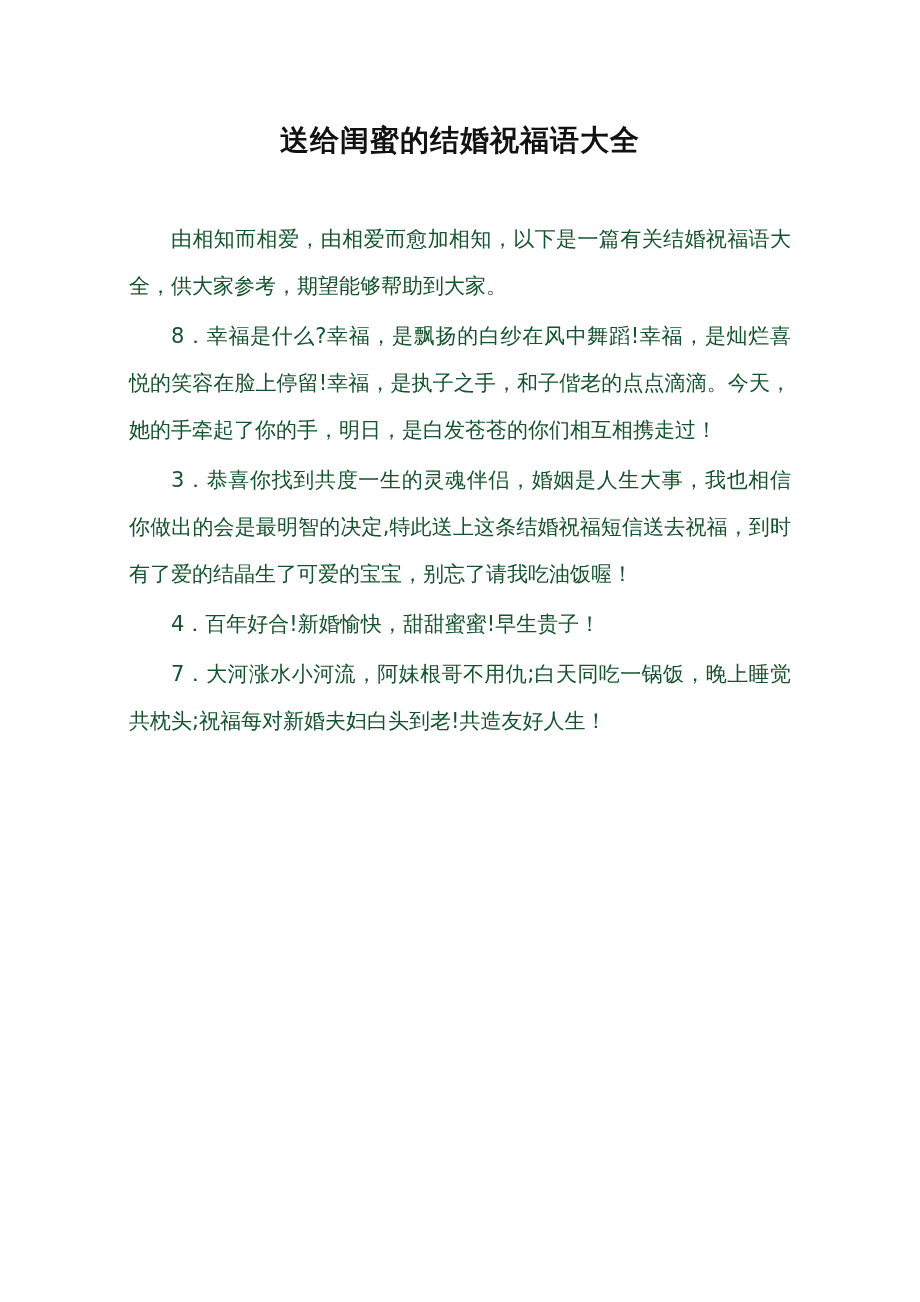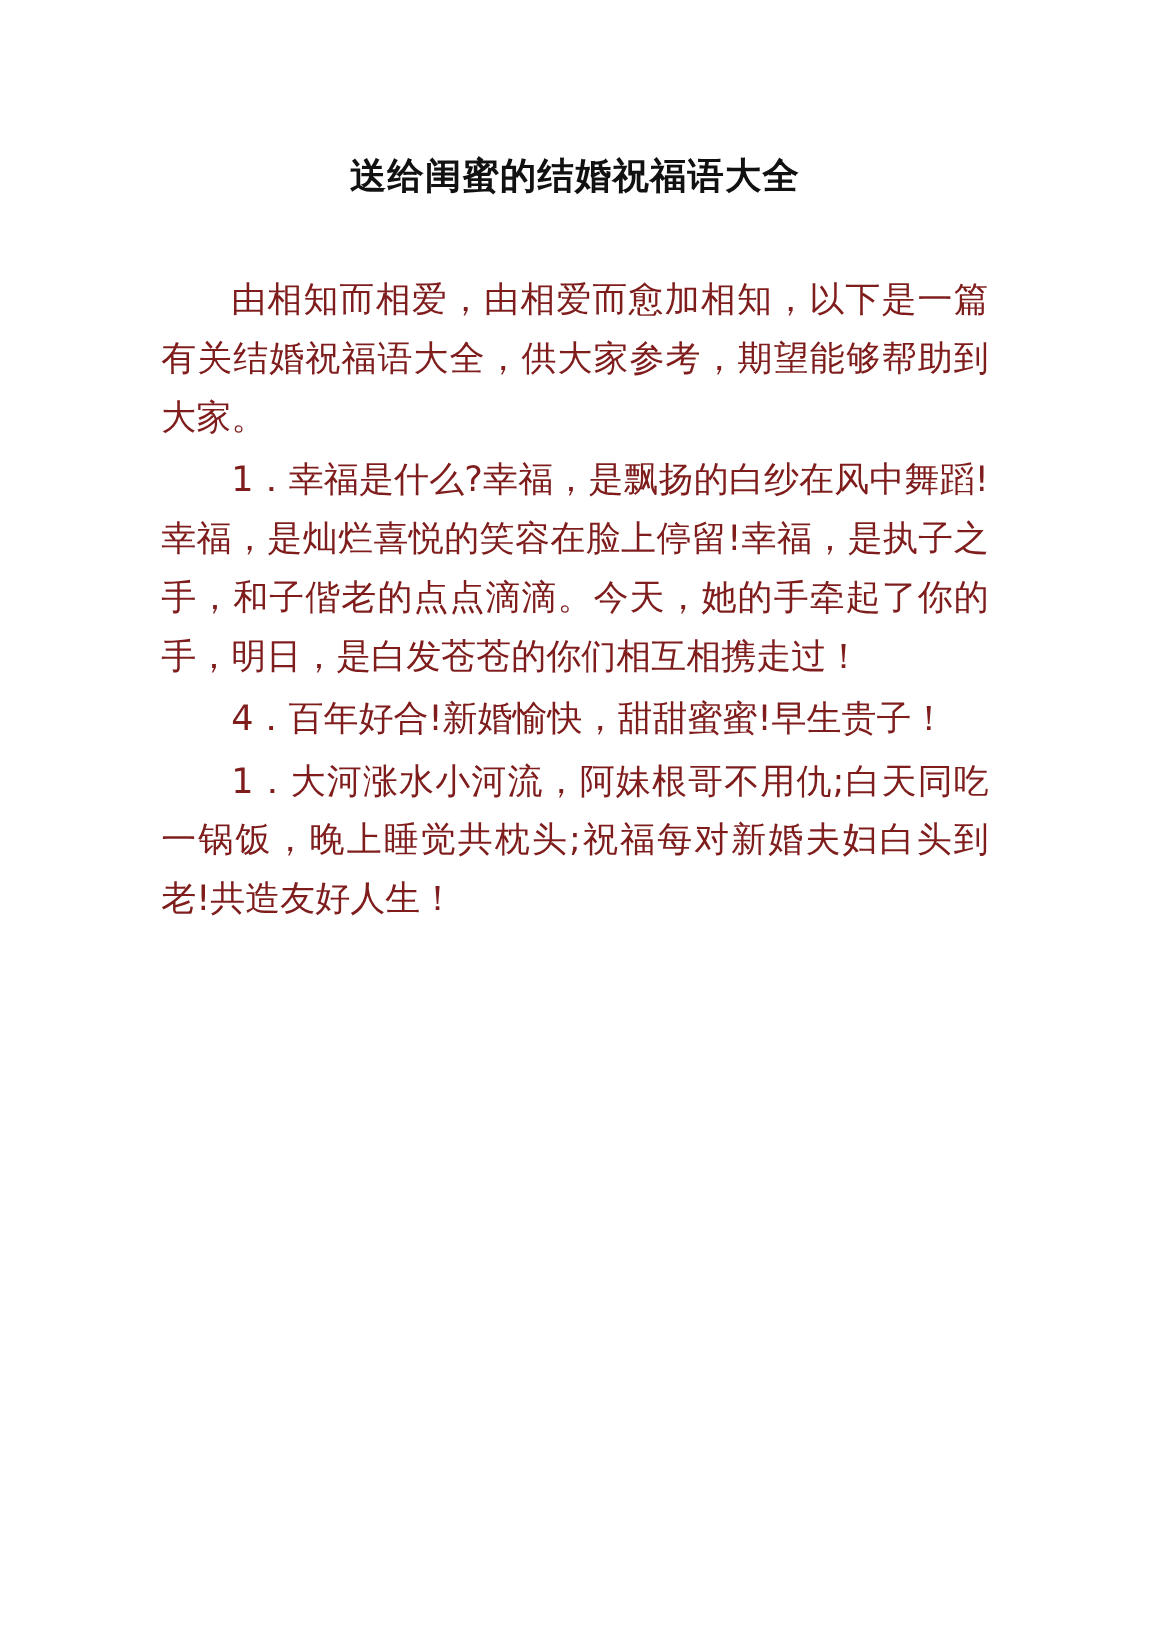--- a/index.html
+++ b/index.html
@@ -22,36 +22,37 @@
     text-align: center;
     font-size: 29px;
     font-weight: bold;
     line-height: 44px;
     letter-spacing: 1px;
     color: #111111;
   }
   .doc-body {
     width: 662px;
     margin: 54px auto 0 auto;
-    font-size: 28px;
+    font-size: 21px;
     line-height: 47px;
     text-align: justify;
-    color: #7f1d1d;
+    color: #14532d;
   }
   .doc-body p {
     margin: 0 0 3px 0;
     text-indent: 2em;
     word-break: break-all;
   }
 </style>
 </head>
 <body>
 
 <div class="page">
   <h1 class="doc-title">送给闺蜜的结婚祝福语大全</h1>
 
   <div class="doc-body">
     <p>由相知而相爱，由相爱而愈加相知，以下是一篇有关结婚祝福语大全，供大家参考，期望能够帮助到大家。</p>
-    <p>1．幸福是什么?幸福，是飘扬的白纱在风中舞蹈!幸福，是灿烂喜悦的笑容在脸上停留!幸福，是执子之手，和子偕老的点点滴滴。今天，她的手牵起了你的手，明日，是白发苍苍的你们相互相携走过！</p>
+    <p>8．幸福是什么?幸福，是飘扬的白纱在风中舞蹈!幸福，是灿烂喜悦的笑容在脸上停留!幸福，是执子之手，和子偕老的点点滴滴。今天，她的手牵起了你的手，明日，是白发苍苍的你们相互相携走过！</p>
+    <p>3．恭喜你找到共度一生的灵魂伴侣，婚姻是人生大事，我也相信你做出的会是最明智的决定,特此送上这条结婚祝福短信送去祝福，到时有了爱的结晶生了可爱的宝宝，别忘了请我吃油饭喔！</p>
     <p>4．百年好合!新婚愉快，甜甜蜜蜜!早生贵子！</p>
-    <p>1．大河涨水小河流，阿妹根哥不用仇;白天同吃一锅饭，晚上睡觉共枕头;祝福每对新婚夫妇白头到老!共造友好人生！</p>
+    <p>7．大河涨水小河流，阿妹根哥不用仇;白天同吃一锅饭，晚上睡觉共枕头;祝福每对新婚夫妇白头到老!共造友好人生！</p>
   </div>
 </div>
 
 </body></html>

